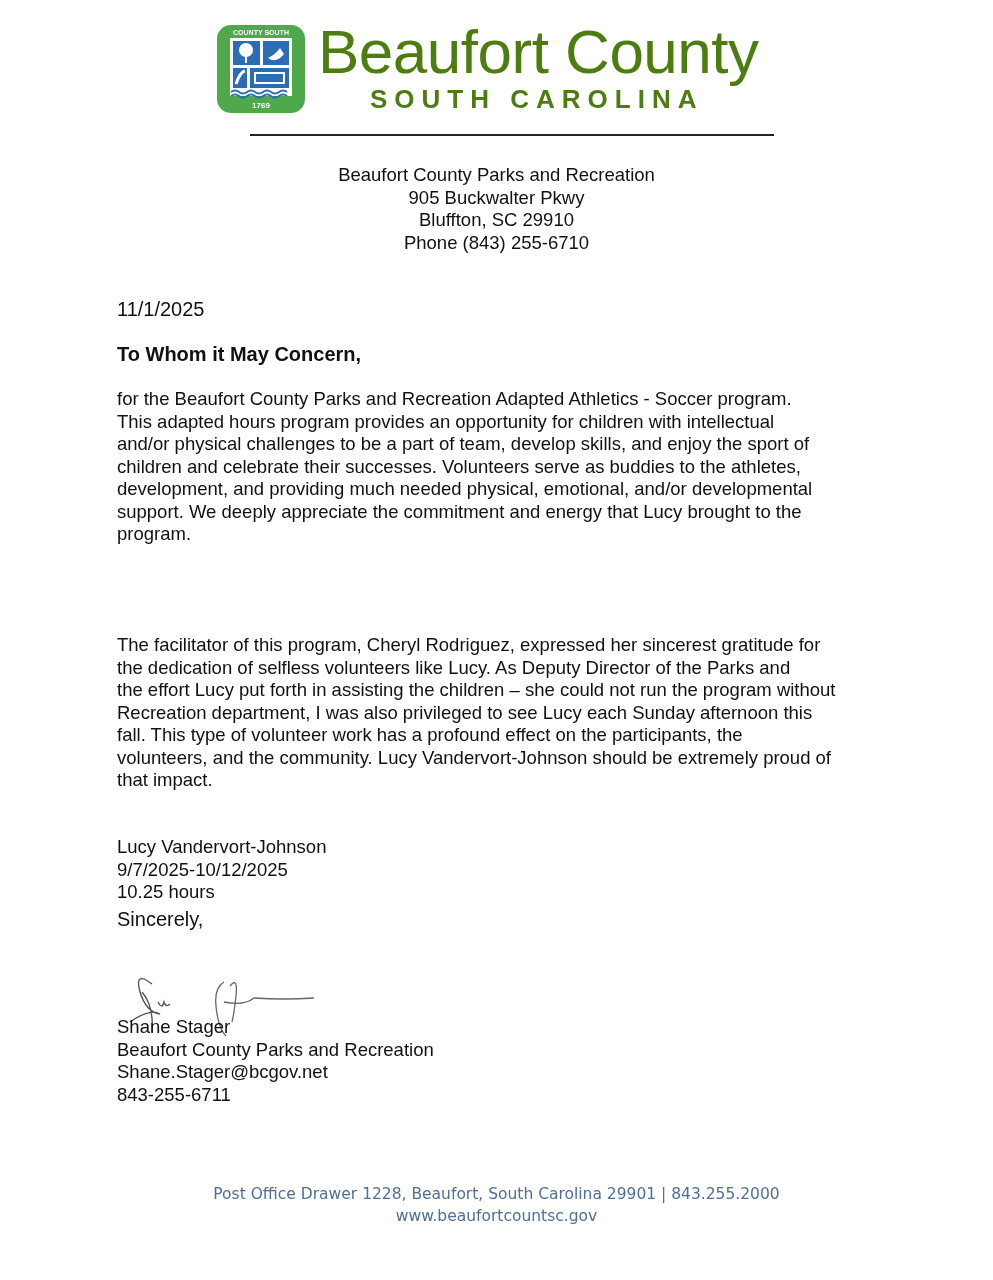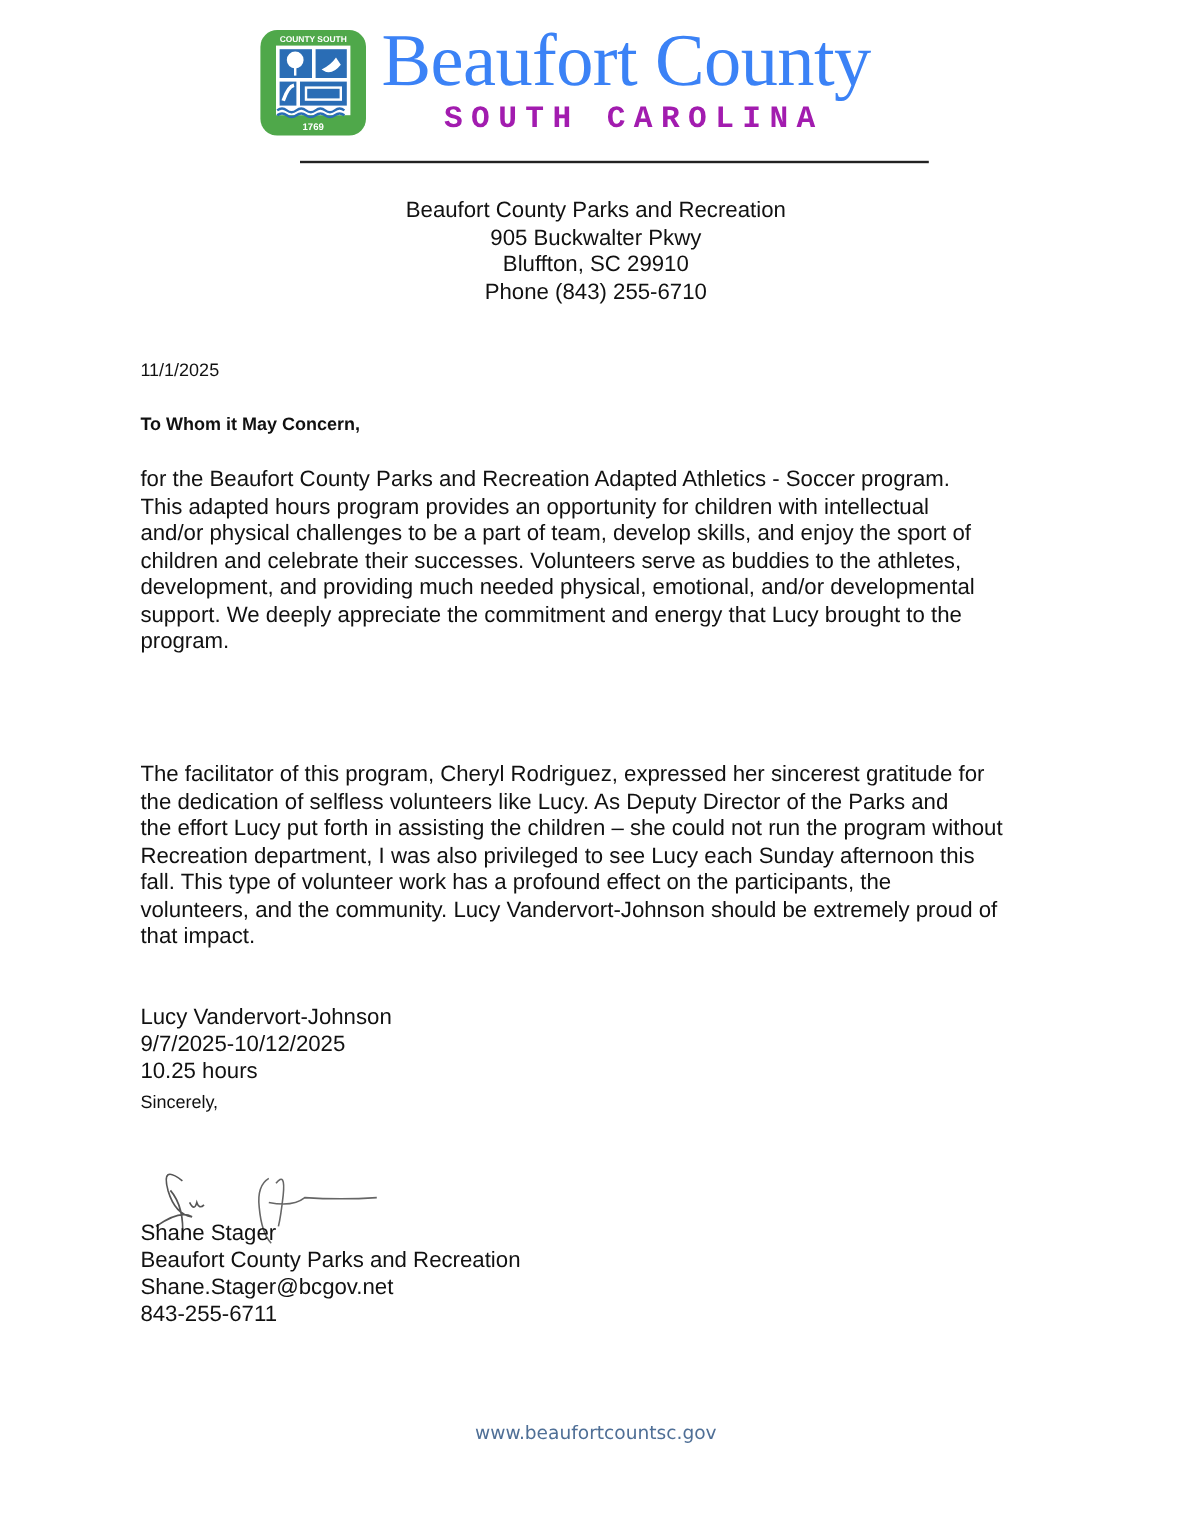--- a/index.html
+++ b/index.html
@@ -4,37 +4,37 @@
   <style>
     html, body { margin: 0; padding: 0; background: #ffffff; }
     body {
       width: 993px; height: 1280px; position: relative; overflow: hidden;
       font-family: "Liberation Sans", sans-serif; color: #111111;
     }
     .letterhead { position: absolute; left: 214px; top: 22px; width: 565px; height: 96px; }
     .seal { position: absolute; left: 2px; top: 2px; width: 90px; height: 90px; }
     .brand-title {
       position: absolute; left: 104px; top: -6px;
-      font-family: Liberation Serif, serif;
-      font-size: 62px; color: #3b82f6; letter-spacing: -0.5px; white-space: nowrap;
+      font-family: Liberation Sans, sans-serif;
+      font-size: 62px; color: #4d7c0f; letter-spacing: -0.5px; white-space: nowrap;
     }
     .brand-sub {
       position: absolute; left: 156px; top: 62px;
-      font-family: Liberation Mono, monospace; font-weight: bold;
-      font-size: 26px; color: #a21caf; letter-spacing: 7px; white-space: nowrap;
+      font-family: Liberation Sans, sans-serif; font-weight: bold;
+      font-size: 26px; color: #4d7c0f; letter-spacing: 7px; white-space: nowrap;
     }
     .rule { position: absolute; left: 250px; top: 134px; width: 524px; height: 2px; background: #222222; }
 
     .org-block {
       position: absolute; left: 0; top: 164px; width: 993px; text-align: center;
       font-size: 18.5px; line-height: 22.5px;
     }
     .org-block div { white-space: nowrap; }
 
-    .text { position: absolute; left: 117px; font-size: 15px; line-height: 22.5px; white-space: nowrap; }
+    .text { position: absolute; left: 117px; font-size: 20px; line-height: 22.5px; white-space: nowrap; }
     .para { position: absolute; left: 117px; width: 770px; font-size: 18.5px; line-height: 22.5px; }
     .para div { white-space: nowrap; }
 
     .sig-svg { position: absolute; left: 112px; top: 962px; width: 220px; height: 80px; }
 
     .footer {
       position: absolute; left: 0; top: 1183px; width: 993px; text-align: center;
       font-family: "DejaVu Sans", sans-serif; font-size: 15.5px; line-height: 22px; color: #4f6f96;
     }
     .footer div { white-space: nowrap; }
@@ -110,14 +110,15 @@
 </svg>
 
 <div class="para" style="top:1016px;">
   <div>Shane Stager</div>
   <div>Beaufort County Parks and Recreation</div>
   <div>Shane.Stager@bcgov.net</div>
   <div>843-255-6711</div>
 </div>
 
 <div class="footer">
+  <div>Post Office Drawer 1228, Beaufort, South Carolina 29901 | 843.255.2000</div>
   <div>www.beaufortcountsc.gov</div>
 </div>
 
 </body></html>

